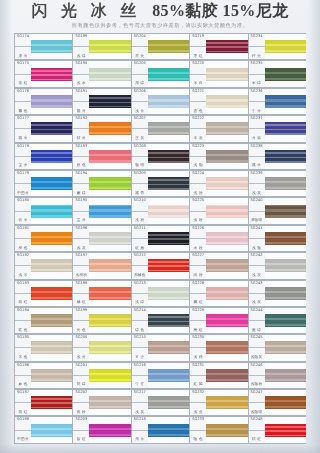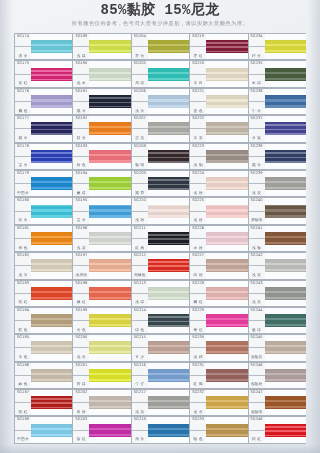--- a/index.html
+++ b/index.html
@@ -24,22 +24,22 @@
     gap:12px;padding-top:3px;
   }
   #brand-title{
     font-family:"DejaVu Sans","Liberation Sans",sans-serif;
     font-size:16px;font-weight:bold;letter-spacing:4px;
     color:#4a4a4a;
     text-shadow:0 1px 0 #ffffff;
     line-height:1;
   }
   #composition{
-    font-family:Liberation Mono, monospace;
-    font-size:14px;font-weight:bold;letter-spacing:.4px;
+    font-family:Liberation Serif, serif;
+    font-size:16px;font-weight:bold;letter-spacing:.4px;
     color:#3e3e3e;
     line-height:1;
   }
   #disclaimer{
     text-align:center;
     font-family:"DejaVu Sans","Liberation Sans",sans-serif;
     font-size:5.2px;letter-spacing:.5px;
     color:#8a8f96;
     margin-top:3px;
     white-space:nowrap;
@@ -143,20 +143,21 @@
     pointer-events:none;
   }
 </style>
 </head>
 <body>
 
 <div id="card">
 
   <div id="header">
     <div id="title-row">
+      <div id="brand-title">闪 光 冰 丝</div>
       <div id="composition">85%黏胶 15%尼龙</div>
     </div>
     <div id="disclaimer">所有颜色仅供参考，色号与大货有少许差别，请以实际大货颜色为准。</div>
   </div>
 
   <div id="grid">
       <div class="col">
         <div class="cell">
           <div class="labelbox">
             <div class="code">SG174</div>

